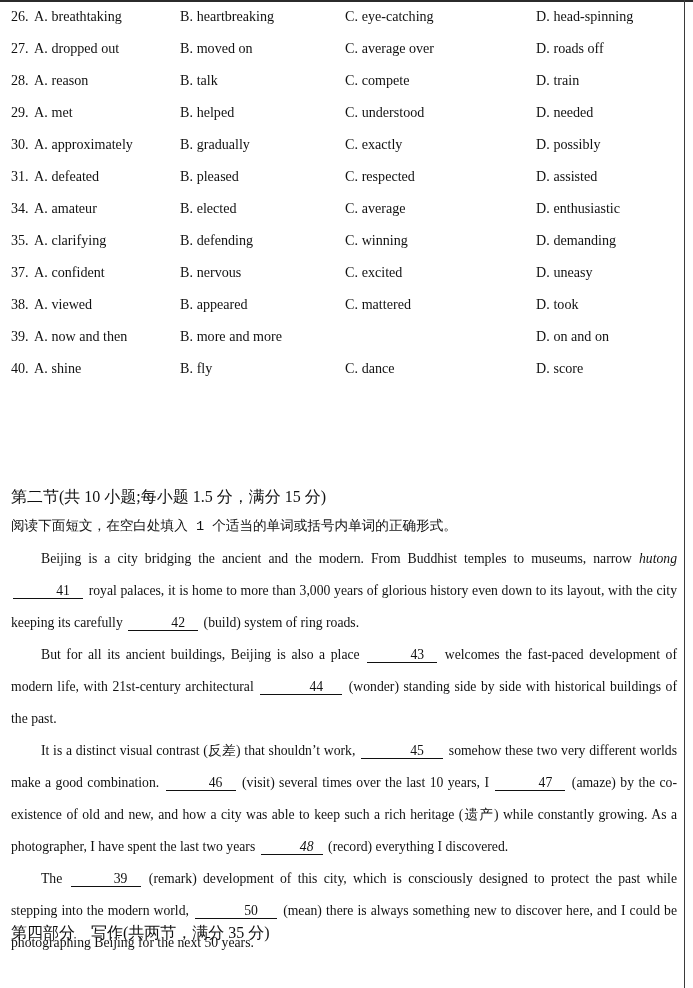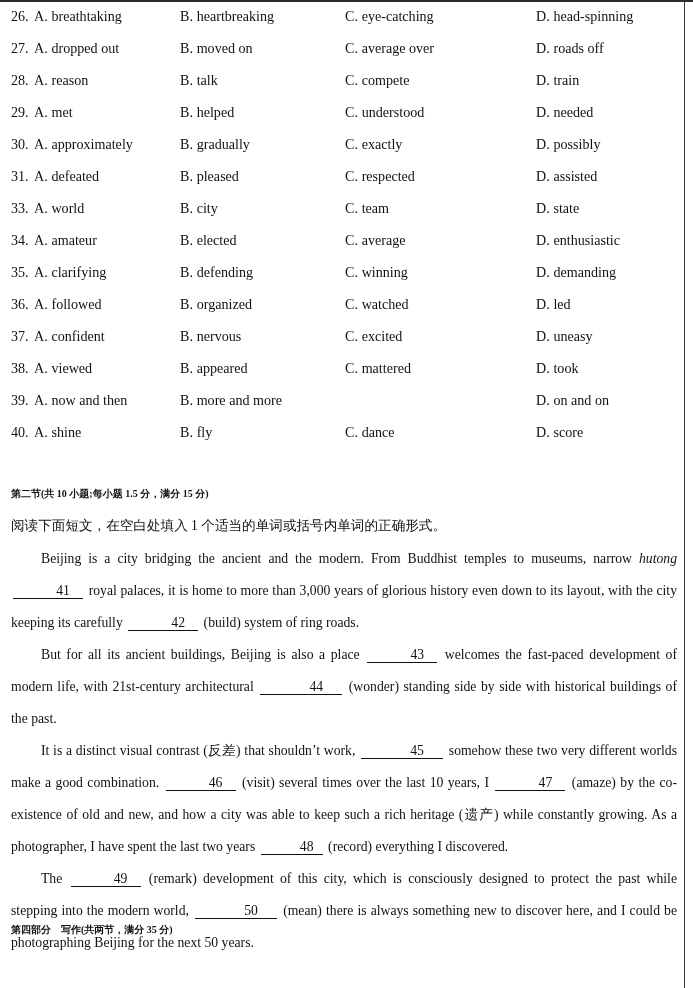--- a/index.html
+++ b/index.html
@@ -61,22 +61,22 @@
   .c-a    { left: 34px; }
   .c-b    { left: 180px; }
   .c-c    { left: 345px; }
   .c-d    { left: 528px; margin-left: 8px; }
   .opt-letter { letter-spacing: .1px; }
 
   
   .heading-cn {
     position: absolute;
     left: 11px;
-    font-weight: bold;
-    font-size: 10px;
+    font-weight: normal;
+    font-size: 16px;
     white-space: nowrap;
     font-family: "Liberation Serif", "DejaVu Serif", serif;
   }
   .instruction-cn {
     position: absolute;
     left: 11px;
     font-size: 13.6px;
     white-space: nowrap;
   }
 
@@ -98,29 +98,29 @@
   .blank {
     display: inline-block;
     border-bottom: 1.4px solid #111111;
     text-align: center;
     vertical-align: baseline;
     line-height: 1.05;
     padding: 0 2px;
     margin: 0 2px;
     font-size: 13.7px;
   }
-  .bw-sm { width: 58px; }
+  .bw-sm { width: 58px; font-style: italic; }
   .bw-md { width: 66px; }
   .bw-lg { width: 78px; }
 
   .ital { font-style: italic; }
 
   
   #sec2-heading   { top: 487px; }
-  #sec2-instr     { top: 517px; }
+  #sec2-instr     { top: 517px; font-family: Liberation Mono, monospace; }
   #passage-wrap   { top: 543px; }
   #part4-heading  { top: 923px; text-align: right; }
 </style>
 </head>
 <body>
 
 <div id="page">
 
   <div class="edge-top"></div>
   <div class="edge-right"></div>
@@ -162,48 +162,34 @@
         <span class="mcq-col c-d"><span class="opt-letter">D.</span> <span>possibly</span></span>
       </div>
       <div class="mcq-row">
         <span class="mcq-col c-num">31.</span>
         <span class="mcq-col c-a"><span class="opt-letter">A.</span> <span>defeated</span></span>
         <span class="mcq-col c-b"><span class="opt-letter">B.</span> <span>pleased</span></span>
         <span class="mcq-col c-c"><span class="opt-letter">C.</span> <span>respected</span></span>
         <span class="mcq-col c-d"><span class="opt-letter">D.</span> <span>assisted</span></span>
       </div>
       <div class="mcq-row">
-        <span class="mcq-col c-num">33.</span>
-        <span class="mcq-col c-a"><span class="opt-letter">A.</span> <span>world</span></span>
-        <span class="mcq-col c-b"><span class="opt-letter">B.</span> <span>city</span></span>
-        <span class="mcq-col c-c"><span class="opt-letter">C.</span> <span>team</span></span>
-        <span class="mcq-col c-d"><span class="opt-letter">D.</span> <span>state</span></span>
-      </div>
-      <div class="mcq-row">
         <span class="mcq-col c-num">34.</span>
         <span class="mcq-col c-a"><span class="opt-letter">A.</span> <span>amateur</span></span>
         <span class="mcq-col c-b"><span class="opt-letter">B.</span> <span>elected</span></span>
         <span class="mcq-col c-c"><span class="opt-letter">C.</span> <span>average</span></span>
         <span class="mcq-col c-d"><span class="opt-letter">D.</span> <span>enthusiastic</span></span>
       </div>
       <div class="mcq-row">
         <span class="mcq-col c-num">35.</span>
         <span class="mcq-col c-a"><span class="opt-letter">A.</span> <span>clarifying</span></span>
         <span class="mcq-col c-b"><span class="opt-letter">B.</span> <span>defending</span></span>
         <span class="mcq-col c-c"><span class="opt-letter">C.</span> <span>winning</span></span>
         <span class="mcq-col c-d"><span class="opt-letter">D.</span> <span>demanding</span></span>
       </div>
       <div class="mcq-row">
-        <span class="mcq-col c-num">36.</span>
-        <span class="mcq-col c-a"><span class="opt-letter">A.</span> <span>followed</span></span>
-        <span class="mcq-col c-b"><span class="opt-letter">B.</span> <span>organized</span></span>
-        <span class="mcq-col c-c"><span class="opt-letter">C.</span> <span>watched</span></span>
-        <span class="mcq-col c-d"><span class="opt-letter">D.</span> <span>led</span></span>
-      </div>
-      <div class="mcq-row">
         <span class="mcq-col c-num">37.</span>
         <span class="mcq-col c-a"><span class="opt-letter">A.</span> <span>confident</span></span>
         <span class="mcq-col c-b"><span class="opt-letter">B.</span> <span>nervous</span></span>
         <span class="mcq-col c-c"><span class="opt-letter">C.</span> <span>excited</span></span>
         <span class="mcq-col c-d"><span class="opt-letter">D.</span> <span>uneasy</span></span>
       </div>
       <div class="mcq-row">
         <span class="mcq-col c-num">38.</span>
         <span class="mcq-col c-a"><span class="opt-letter">A.</span> <span>viewed</span></span>
         <span class="mcq-col c-b"><span class="opt-letter">B.</span> <span>appeared</span></span>
@@ -237,20 +223,20 @@
 
     <p class="para indent">
       <span>But for all its ancient buildings, Beijing is also a place </span><span class="blank bw-md">43</span><span> welcomes the fast-paced development of modern life, with 21st-century architectural </span><span class="blank bw-lg">44</span><span> (wonder) standing side by side with historical buildings of the past.</span>
     </p>
 
     <p class="para indent">
       <span>It is a distinct visual contrast (反差) that shouldn’t work, </span><span class="blank bw-lg">45</span><span> somehow these two very different worlds make a good combination. </span><span class="blank bw-md">46</span><span> (visit) several times over the last 10 years, I </span><span class="blank bw-md">47</span><span> (amaze) by the co-existence of old and new, and how a city was able to keep such a rich heritage (遗产) while constantly growing. As a photographer, I have spent the last two years </span><span class="blank bw-sm">48</span><span> (record) everything I discovered.</span>
     </p>
 
     <p class="para indent">
-      <span>The </span><span class="blank bw-md">49</span><span> (remark) development of this city, which is consciously designed to protect the past while stepping into the modern world, </span><span class="blank bw-lg">50</span><span> (mean) there is always something new to discover here, and I could be photographing Beijing for the next 50 years.</span>
+      <span>The </span><span class="blank bw-md">39</span><span> (remark) development of this city, which is consciously designed to protect the past while stepping into the modern world, </span><span class="blank bw-lg">50</span><span> (mean) there is always something new to discover here, and I could be photographing Beijing for the next 50 years.</span>
     </p>
 
   </div>
 
   <div class="heading-cn" id="part4-heading">第四部分　写作(共两节，满分 35 分)</div>
 
 </div>
 
 </body></html>

